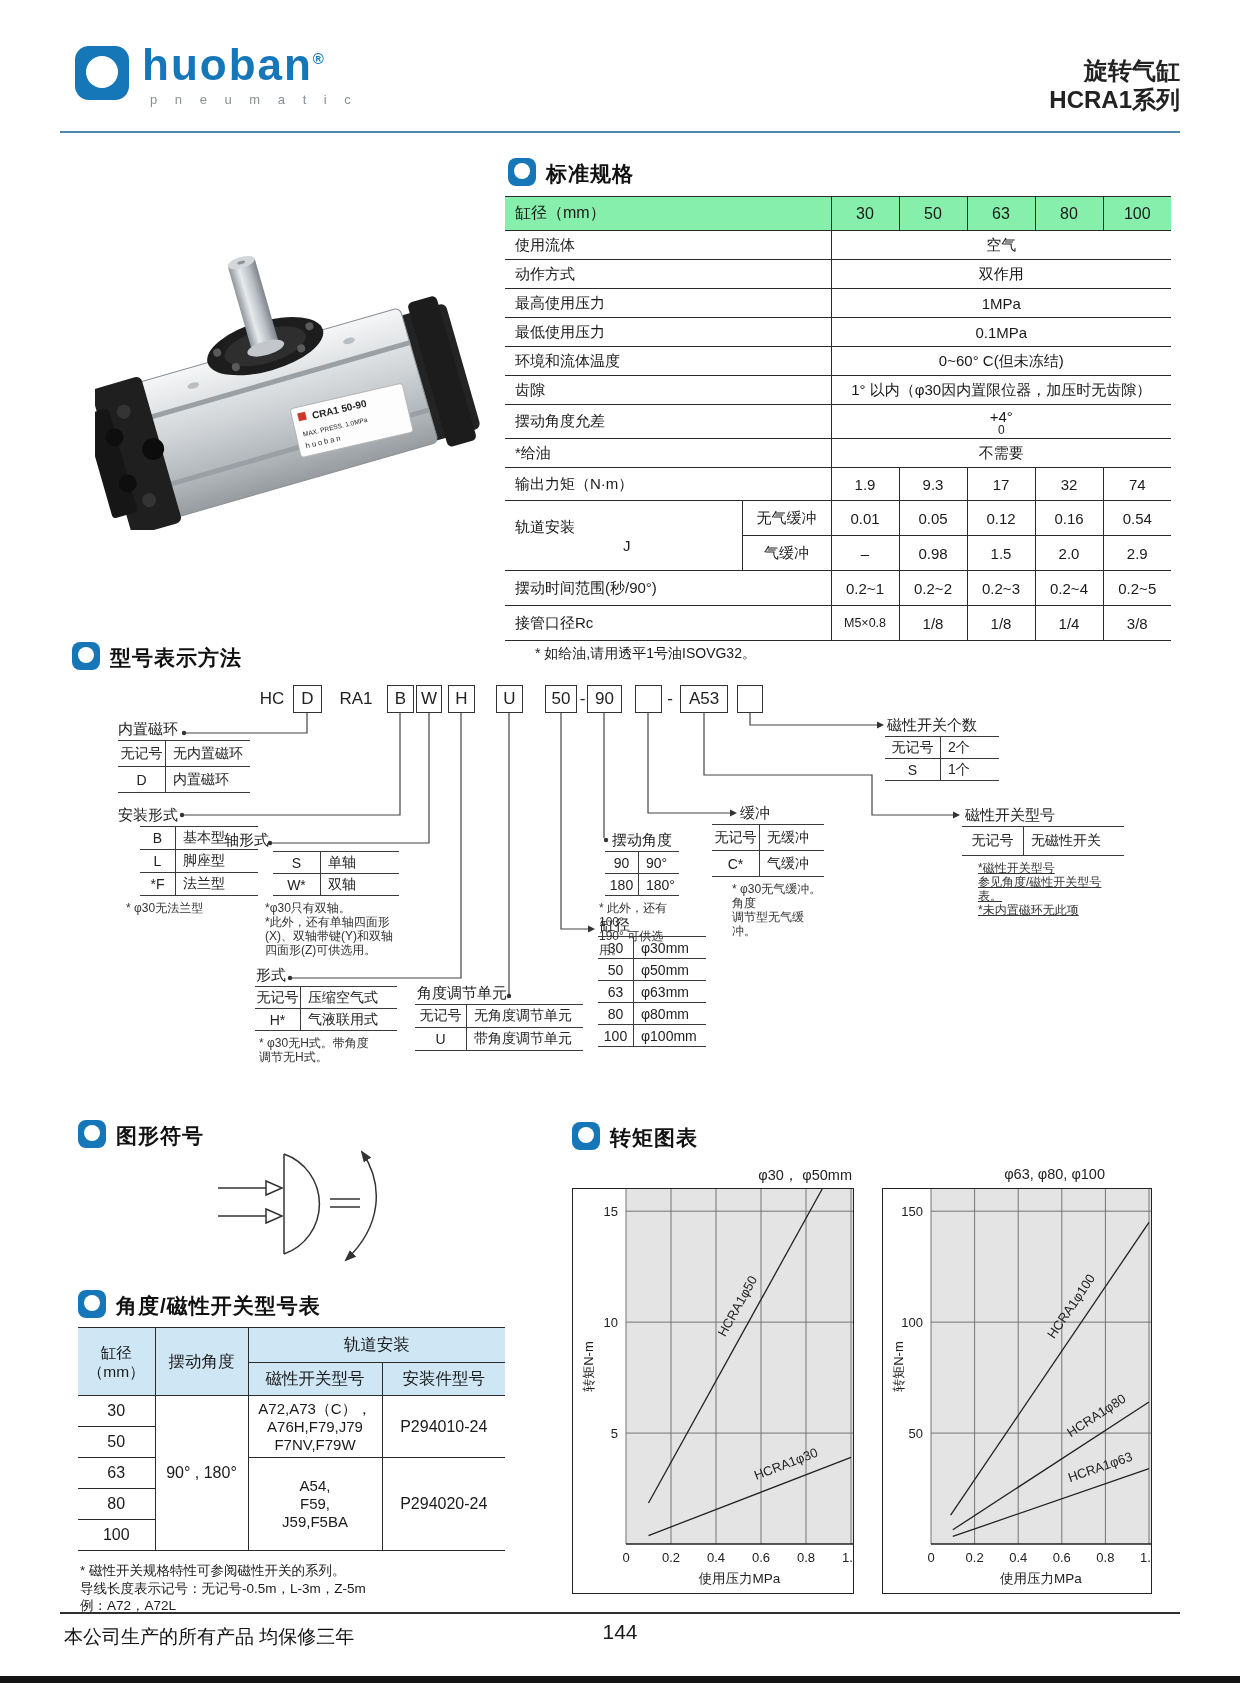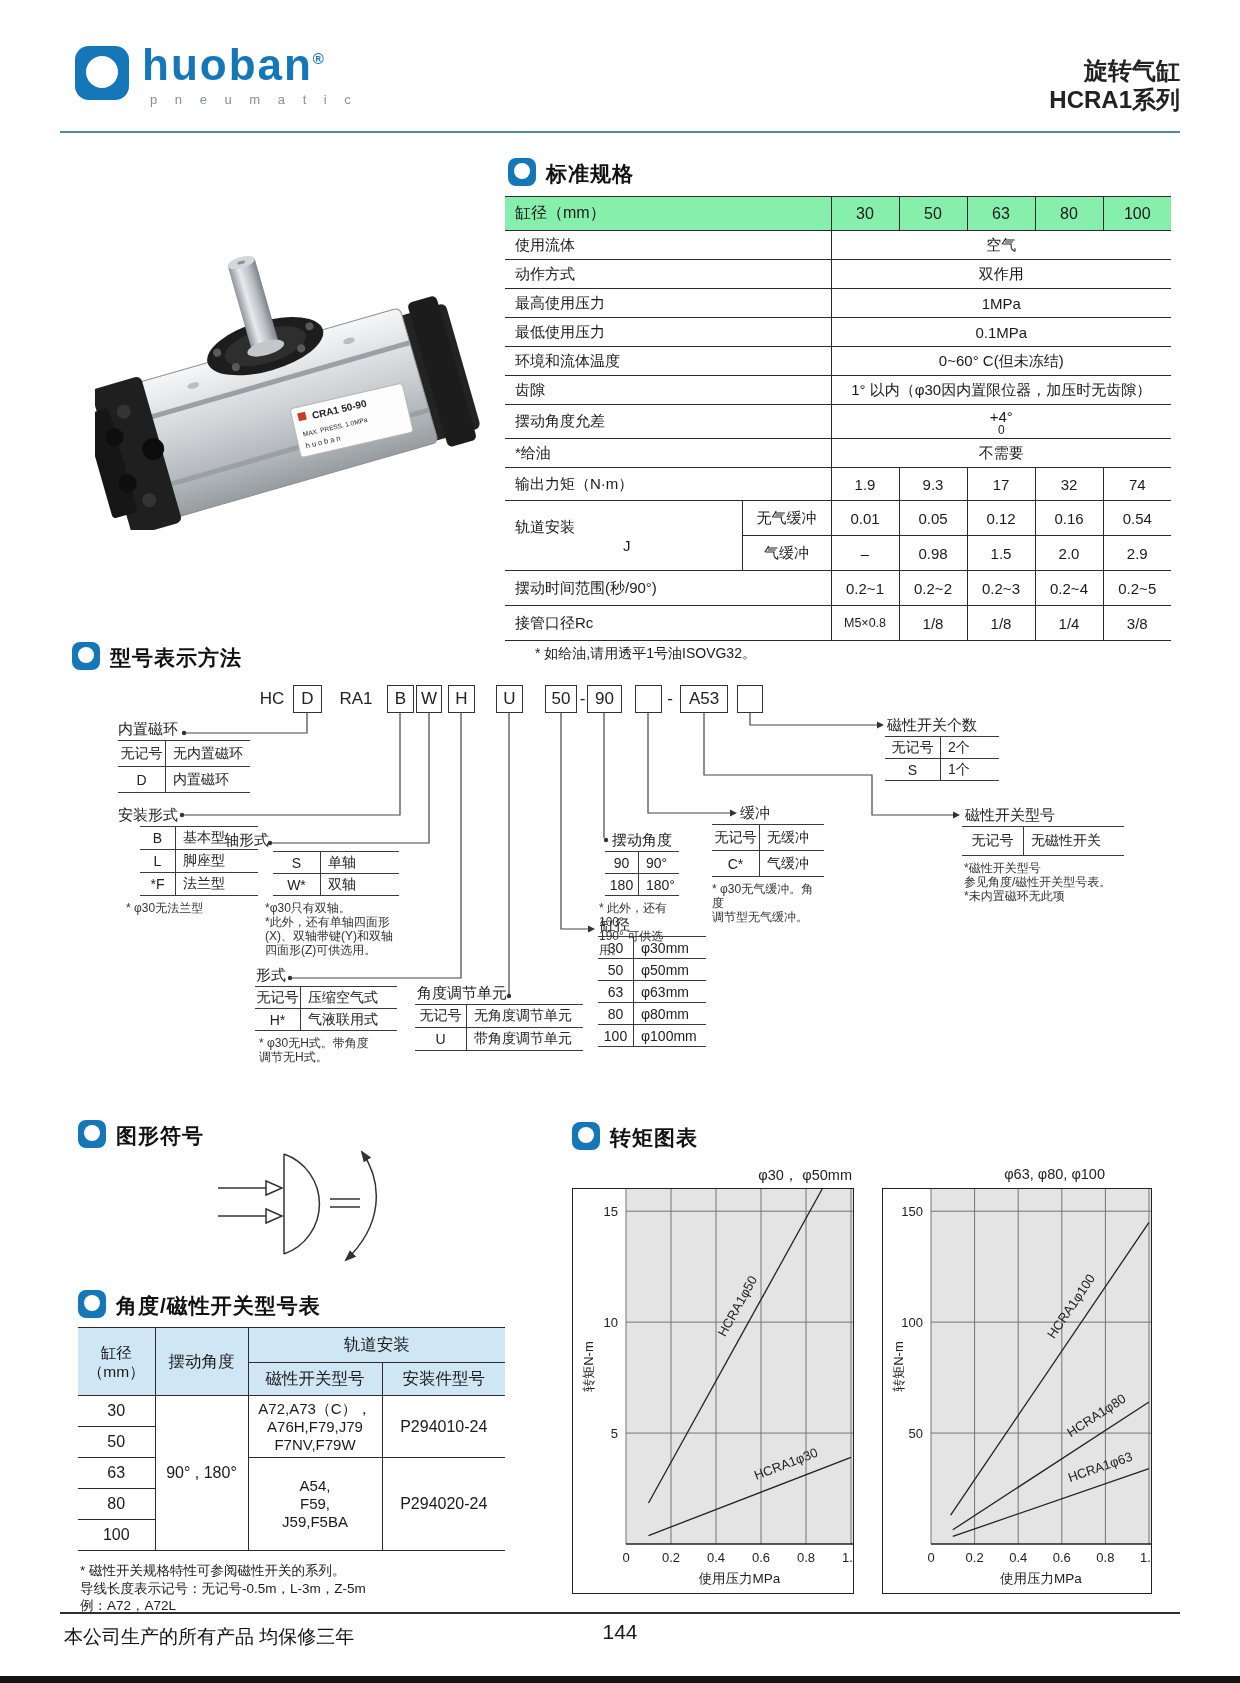--- a/index.html
+++ b/index.html
@@ -381,41 +381,41 @@
   <div class="mt" style="left:712px;top:824px;width:112px">
       <div class="mt-title" style="left: 28px;">缓冲</div>
       <div class="mt-row" style="height: 26px;">
         <span class="mt-c1" style="width: 48px;">无记号</span>
         <span class="mt-c2" style="width: 64px;">无缓冲</span>
       </div>
       <div class="mt-row" style="height: 26px;">
         <span class="mt-c1" style="width: 48px;">C*</span>
         <span class="mt-c2" style="width: 64px;">气缓冲</span>
       </div>
-      <div class="mt-notes" style="margin-left: 0;">* φ30无气缓冲。角度
+      <div class="mt-notes" style="margin-left: 20px;">* φ30无气缓冲。角度
 调节型无气缓冲。</div>
     </div>
   <div class="mt" style="left:885px;top:736px;width:114px">
       <div class="mt-title" style="left: 2px;">磁性开关个数</div>
       <div class="mt-row" style="height: 22px;">
         <span class="mt-c1" style="width: 56px;">无记号</span>
         <span class="mt-c2" style="width: 58px;">2个</span>
       </div>
       <div class="mt-row" style="height: 22px;">
         <span class="mt-c1" style="width: 56px;">S</span>
         <span class="mt-c2" style="width: 58px;">1个</span>
       </div>
     </div>
   <div class="mt" style="left:962px;top:826px;width:162px">
       <div class="mt-title" style="left: 3px;">磁性开关型号</div>
       <div class="mt-row" style="height: 29px;">
         <span class="mt-c1" style="width: 62px;">无记号</span>
         <span class="mt-c2" style="width: 100px;">无磁性开关</span>
       </div>
-      <div class="mt-notes" style="margin-left: 2px;">*磁性开关型号
+      <div class="mt-notes" style="margin-left: 16px; text-decoration: underline;">*磁性开关型号
  参见角度/磁性开关型号表。
 *未内置磁环无此项</div>
     </div>
 
   <div class="qicon" style="left:78px;top:1120px"></div>
   <div class="sec-title" style="left:116px;top:1122px">图形符号</div>
   <svg class="abs" style="left:218px;top:1146px" width="160" height="125">
     <defs>
       <marker id="arr" markerWidth="9" markerHeight="8" refX="6.5" refY="3" orient="auto-start-reverse">
         <path d="M0,0 L8,3 L0,6 Z" fill="#333"></path>

